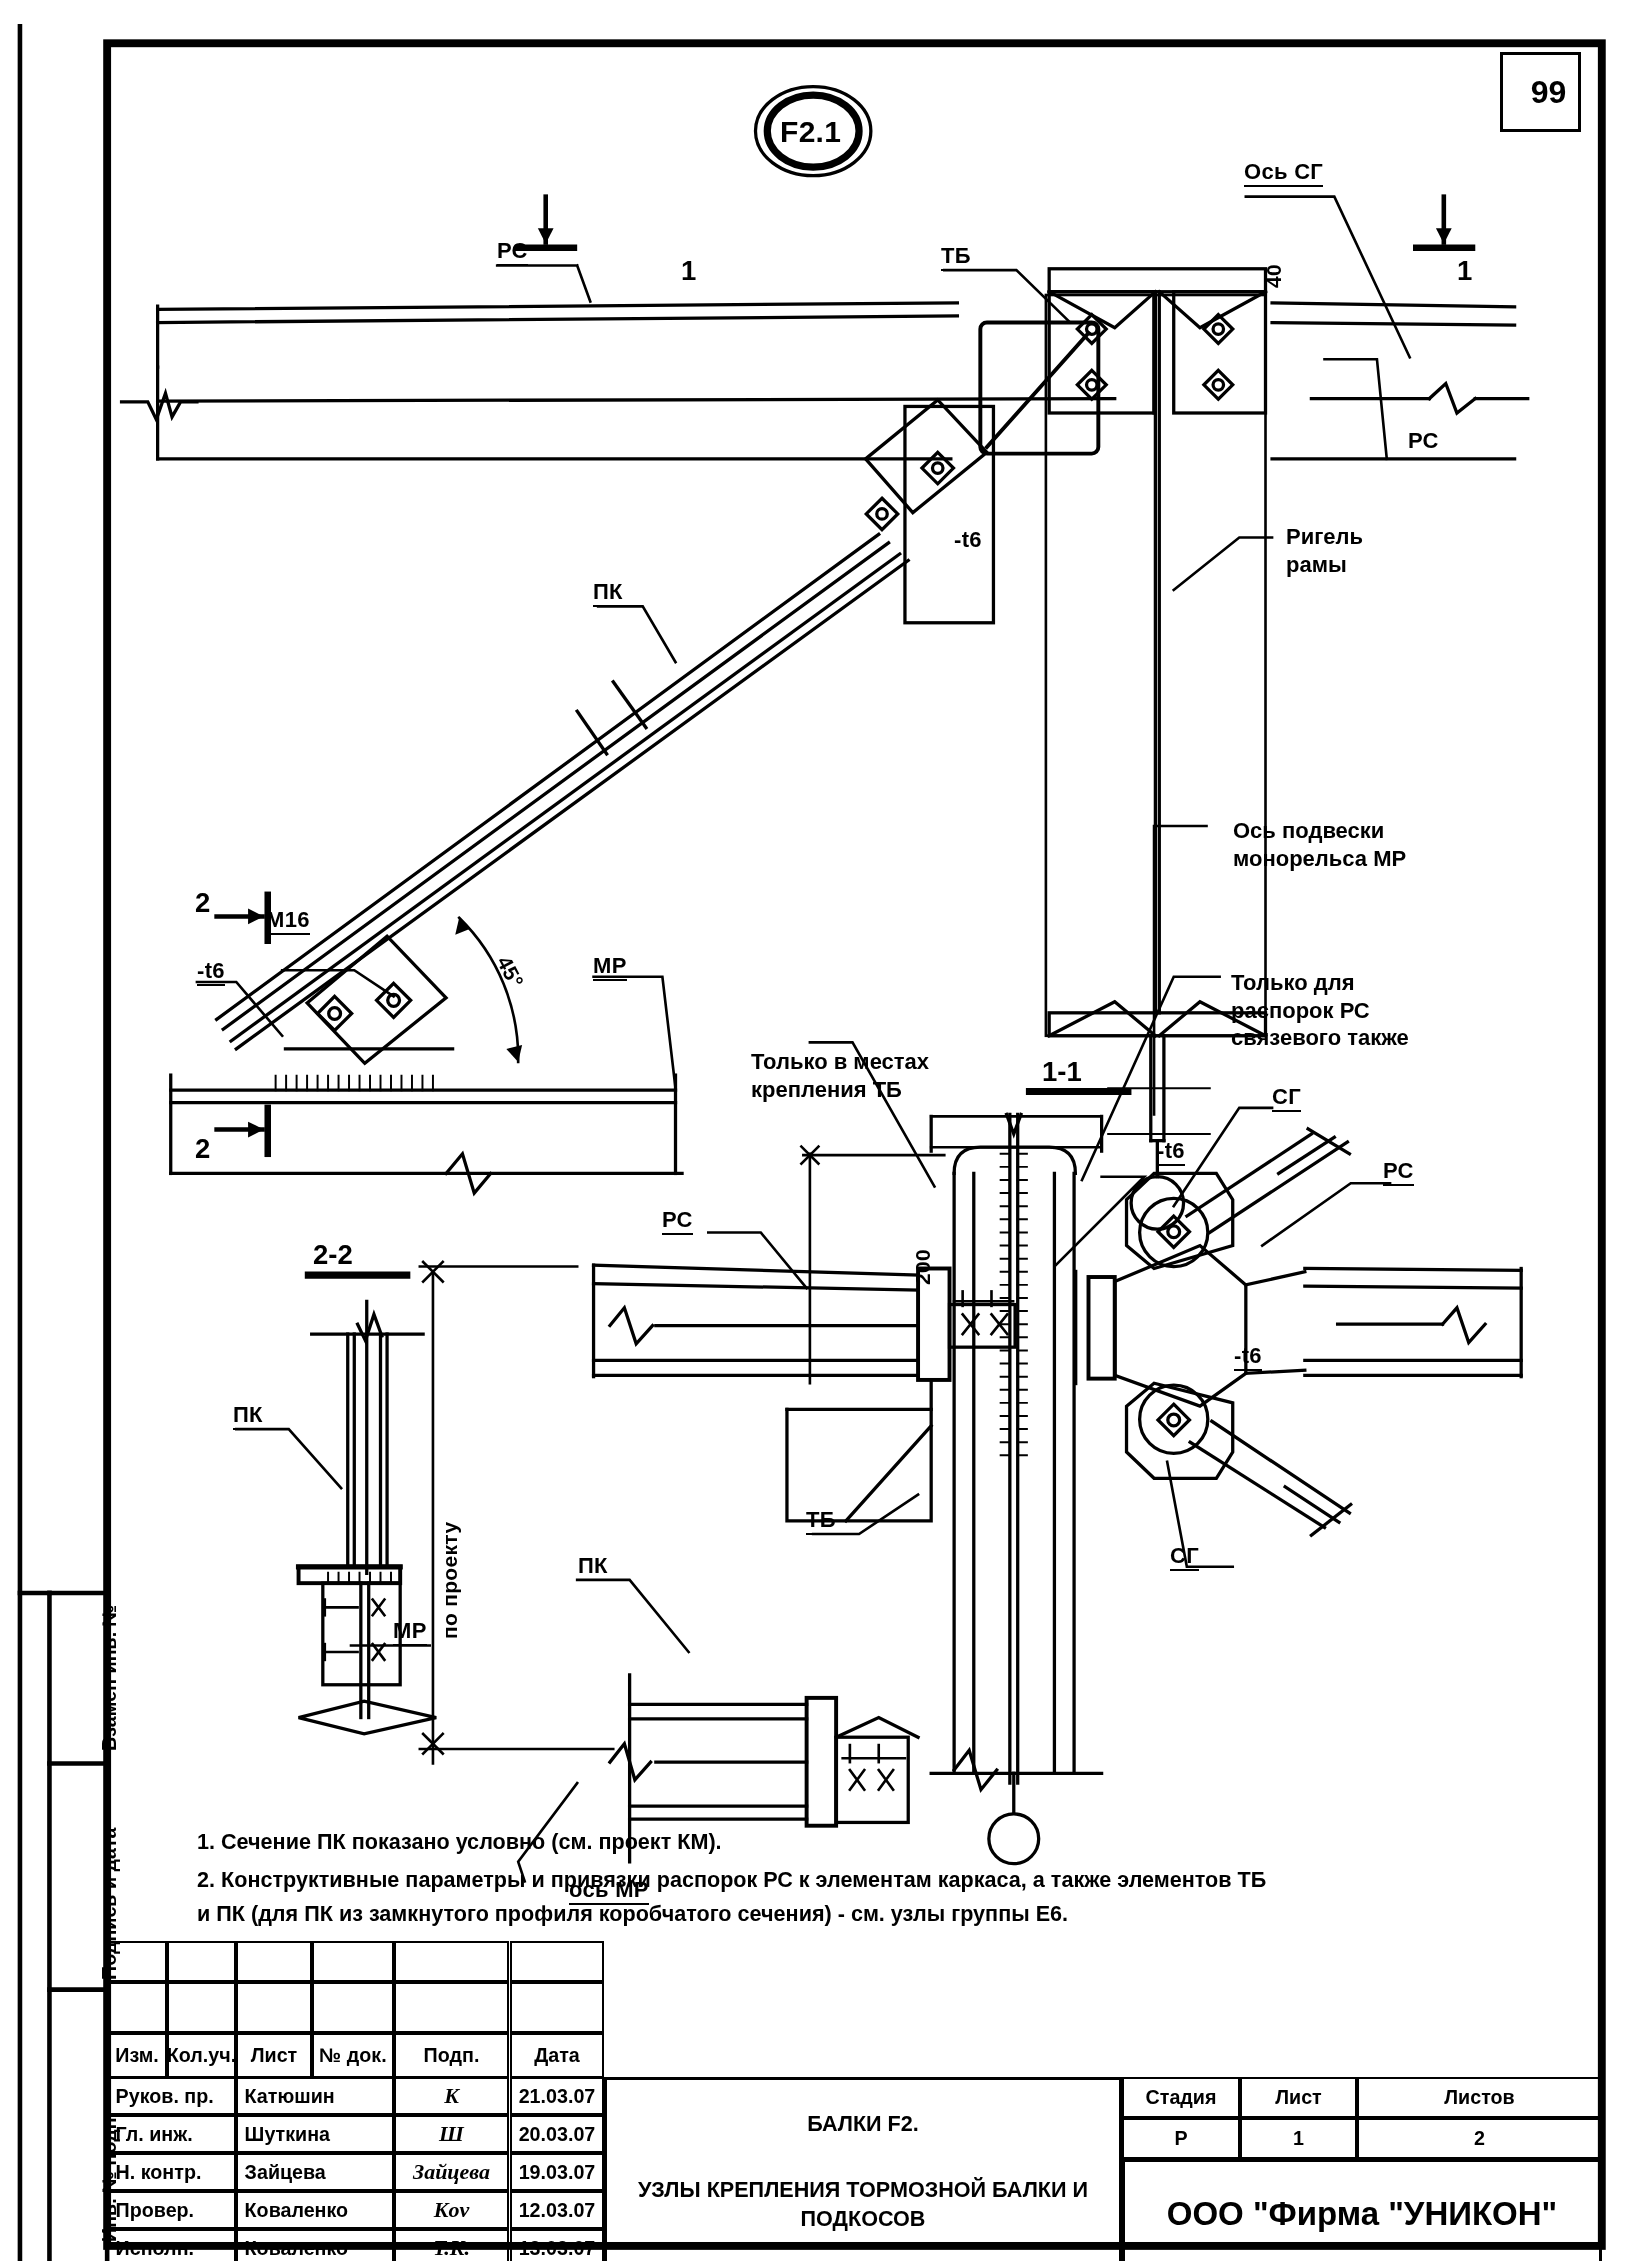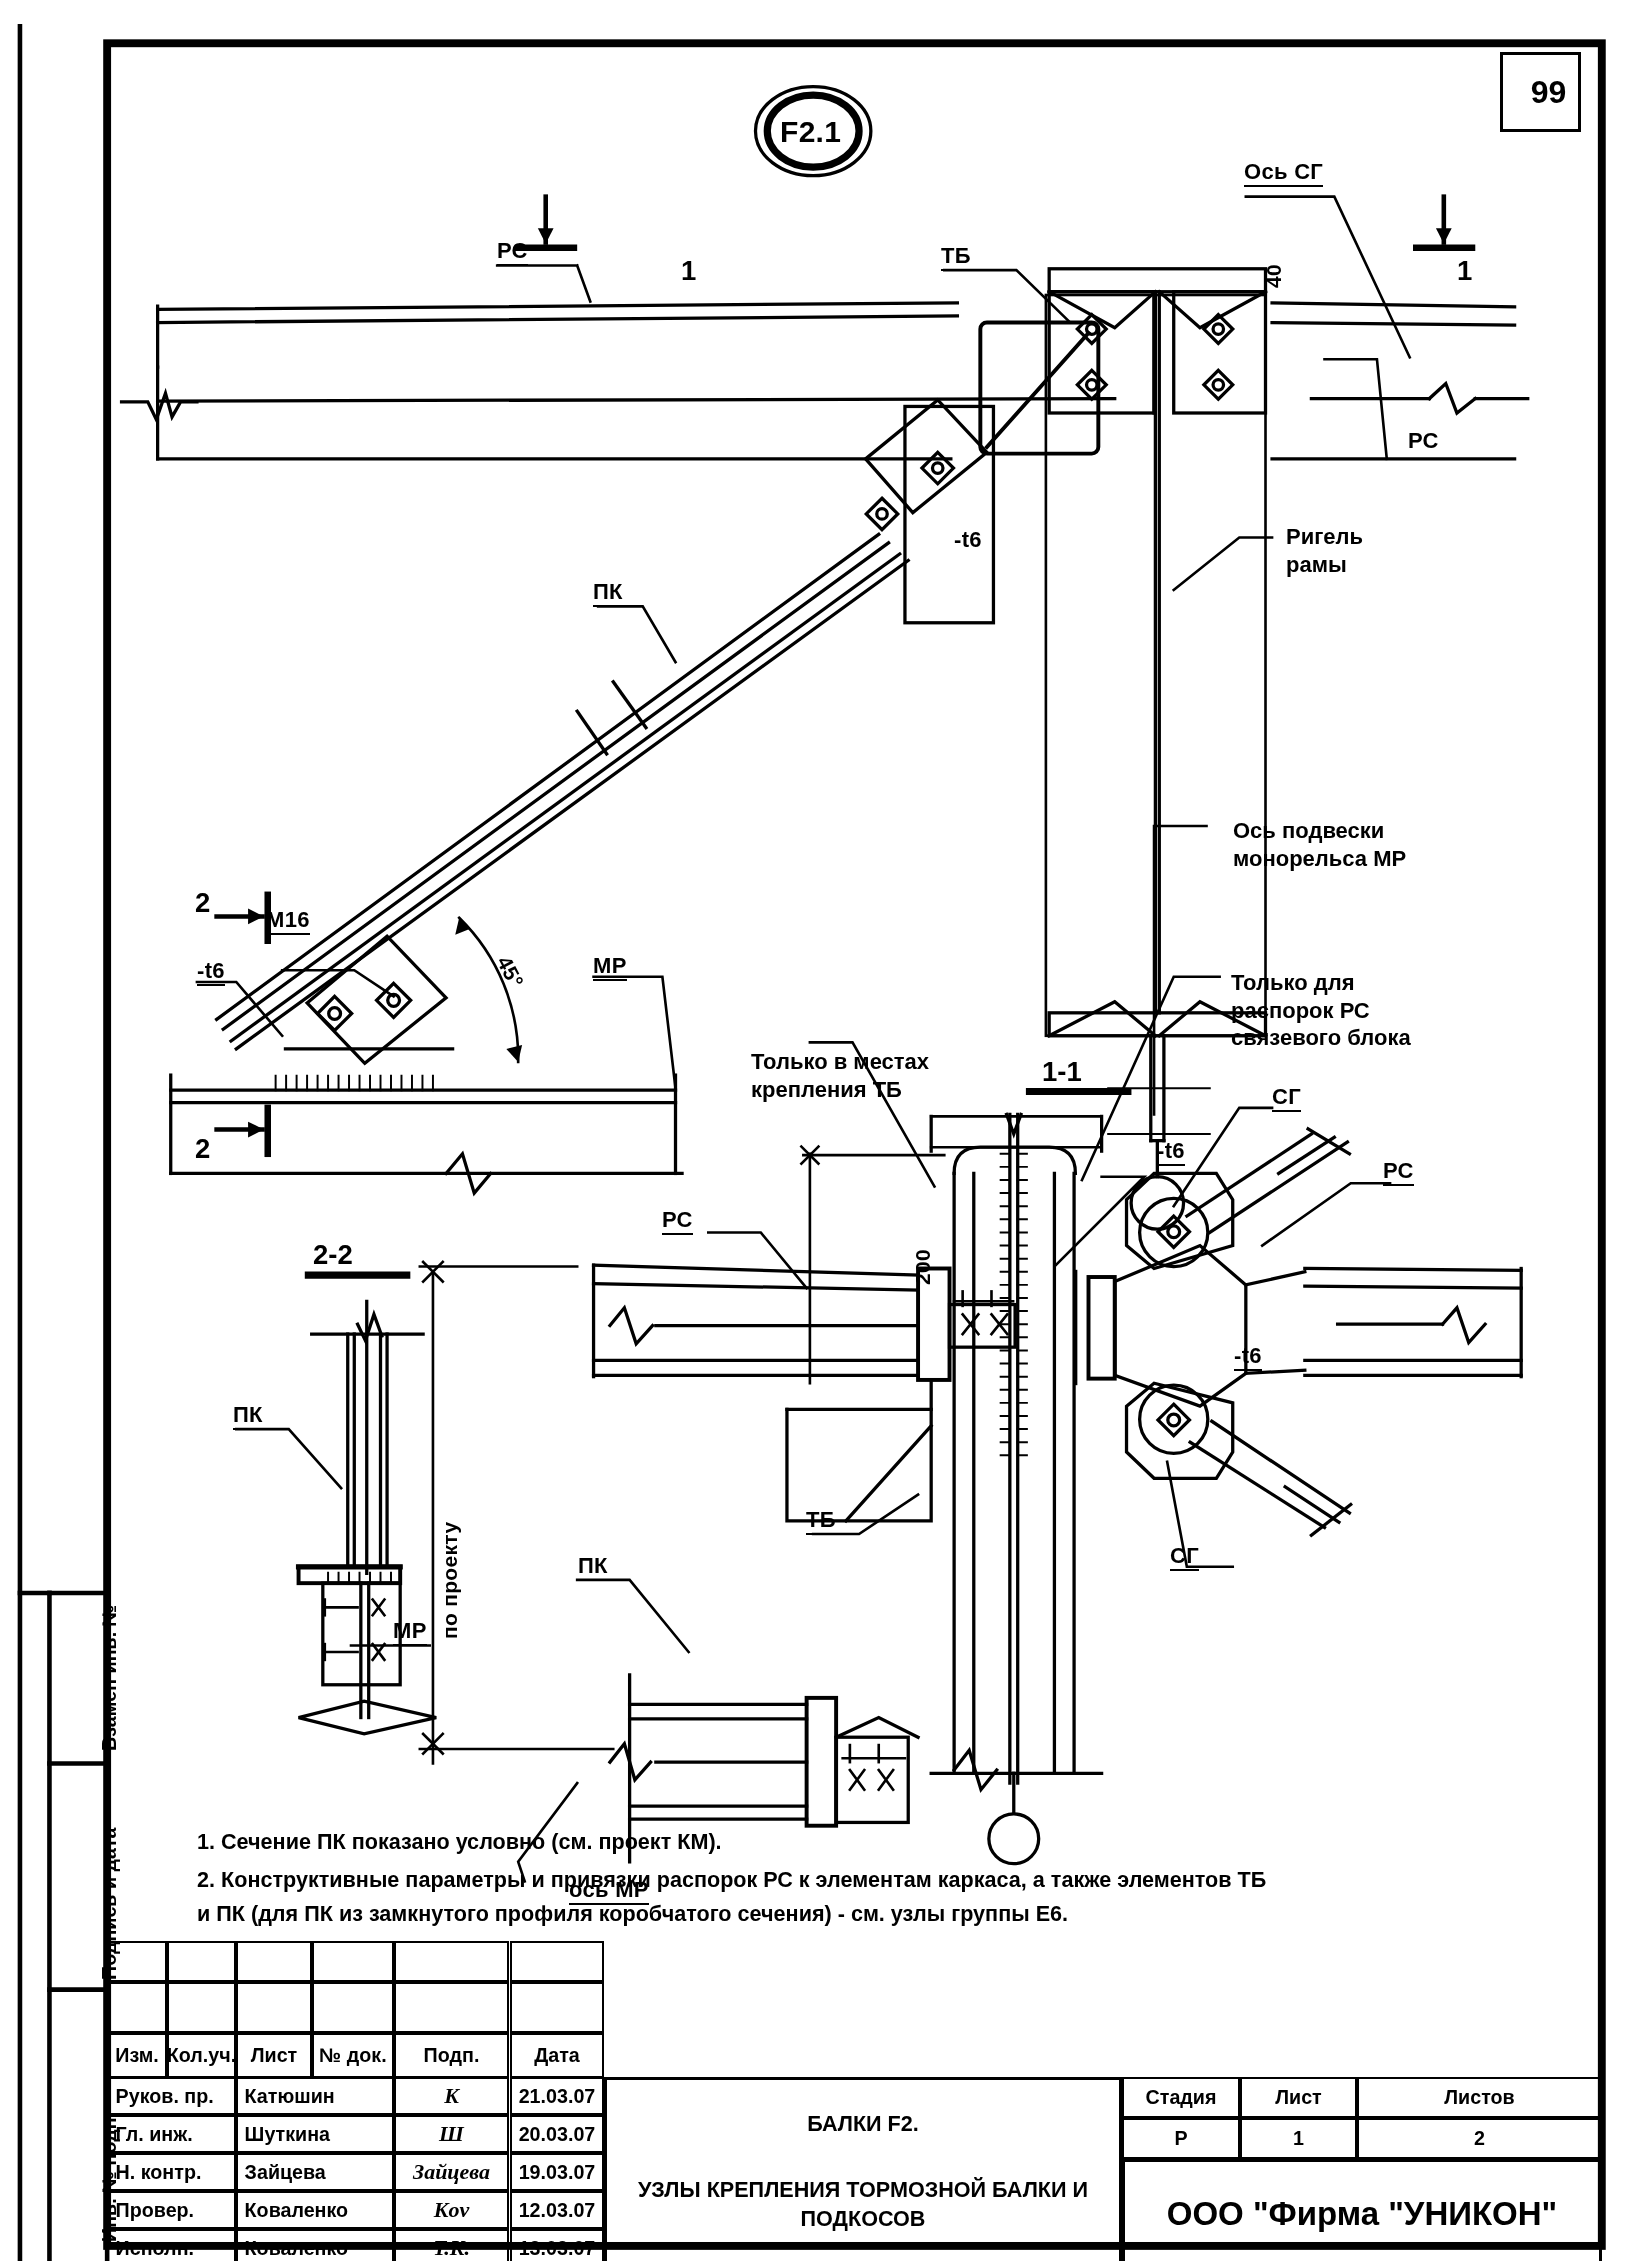--- a/index.html
+++ b/index.html
@@ -403,21 +403,21 @@
   <div class="lbl" style="left:1262px;top:288px;transform:rotate(-90deg);transform-origin:0 0;font-size:21px">40</div>
 
   <div class="secttl" style="left:1042px;top:1056px">1-1</div>
   <div class="secttl" style="left:313px;top:1239px">2-2</div>
 
   <div class="lbl2" style="left:751px;top:1049px">Только в местах</div>
   <div class="lbl2 u" style="left:751px;top:1077px">крепления ТБ</div>
 
   <div class="lbl2" style="left:1231px;top:970px">Только для</div>
   <div class="lbl2" style="left:1231px;top:998px">распорок РС</div>
-  <div class="lbl2 u" style="left:1231px;top:1025px">связевого блока</div>
+  <div class="lbl2 u" style="left:1231px;top:1025px">связевого также</div>
 
   <div class="lbl u" style="left:1157px;top:1139px">-t6</div>
   <div class="lbl u" style="left:1272px;top:1085px">СГ</div>
   <div class="lbl u" style="left:1170px;top:1544px">СГ</div>
   <div class="lbl u" style="left:1383px;top:1159px">РС</div>
   <div class="lbl u" style="left:662px;top:1208px">РС</div>
 
   <div class="lbl" style="left:911px;top:1285px;transform:rotate(-90deg);transform-origin:0 0;font-size:21px">200</div>
   <div class="lbl" style="left:438px;top:1639px;transform:rotate(-90deg);transform-origin:0 0;font-size:21px">по проекту</div>
 

